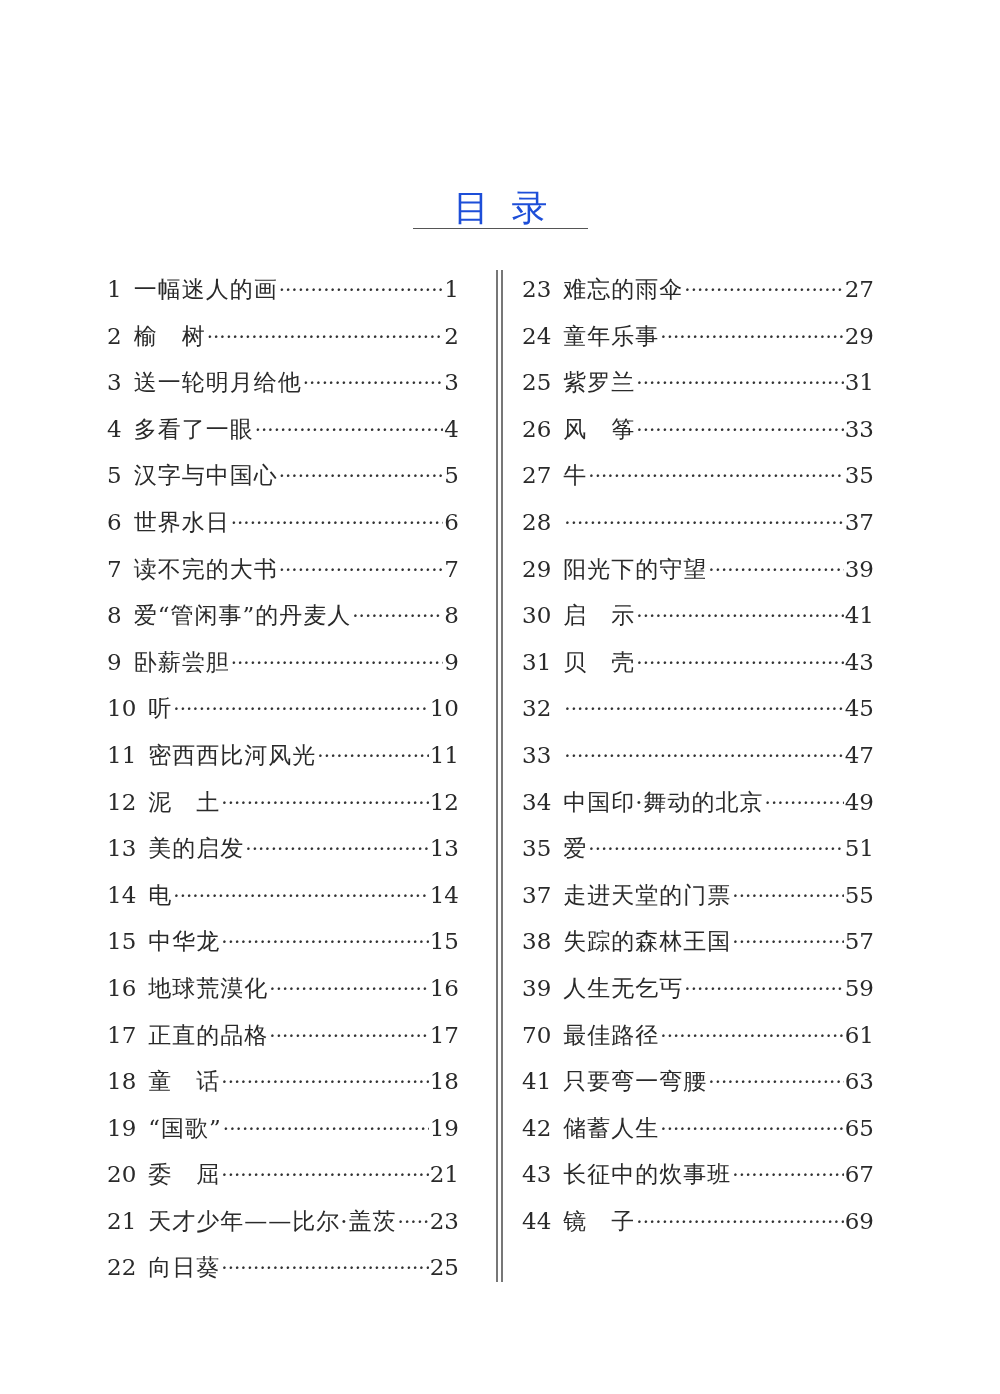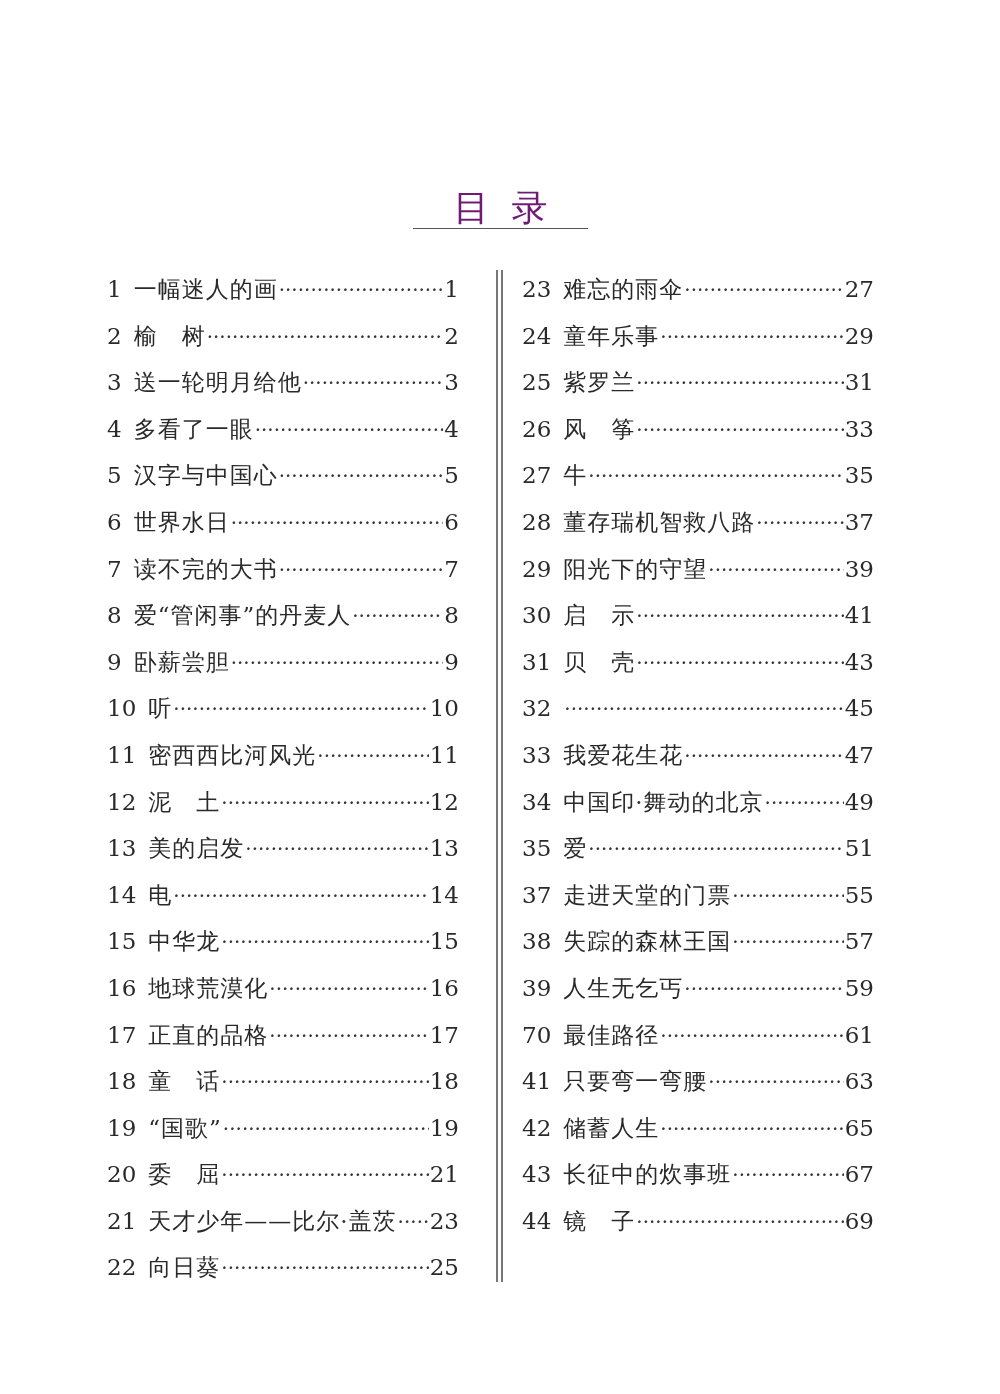--- a/index.html
+++ b/index.html
@@ -7,21 +7,21 @@
     width: 1000px; height: 1394px; position: relative; overflow: hidden;
     font-family: "DejaVu Serif", "Liberation Serif", serif;
     color: #2a2a2a;
   }
   .title-wrap {
     position: absolute; left: 413px; top: 188px; width: 175px;
     text-align: center;
   }
   .title {
     font-size: 36px; letter-spacing: 22px; padding-left: 22px;
-    line-height: 40px; color: #701a75; font-weight: normal;
+    line-height: 40px; color: #1d4ed8; font-weight: normal;
   }
   .title-rule {
     position: absolute; left: 413px; top: 228px; width: 175px; height: 0;
     border-top: 1.5px solid #555;
   }
   .col {
     position: absolute; top: 266px;
   }
   .col.left { left: 107px; width: 352px; }
   .col.right { left: 522px; width: 352px; }
@@ -213,21 +213,20 @@
       <span class="pg">33</span>
     </div>
     <div class="row">
       <span class="num">27</span>
       <span class="ttl">牛</span>
       <span class="dots"></span>
       <span class="pg">35</span>
     </div>
     <div class="row">
       <span class="num">28</span>
-      <span class="ttl">董存瑞机智救八路</span>
       <span class="dots"></span>
       <span class="pg">37</span>
     </div>
     <div class="row">
       <span class="num">29</span>
       <span class="ttl">阳光下的守望</span>
       <span class="dots"></span>
       <span class="pg">39</span>
     </div>
     <div class="row">
@@ -242,21 +241,20 @@
       <span class="dots"></span>
       <span class="pg">43</span>
     </div>
     <div class="row">
       <span class="num">32</span>
       <span class="dots"></span>
       <span class="pg">45</span>
     </div>
     <div class="row">
       <span class="num">33</span>
-      <span class="ttl">我爱花生花</span>
       <span class="dots"></span>
       <span class="pg">47</span>
     </div>
     <div class="row">
       <span class="num">34</span>
       <span class="ttl">中国印·舞动的北京</span>
       <span class="dots"></span>
       <span class="pg">49</span>
     </div>
     <div class="row">

